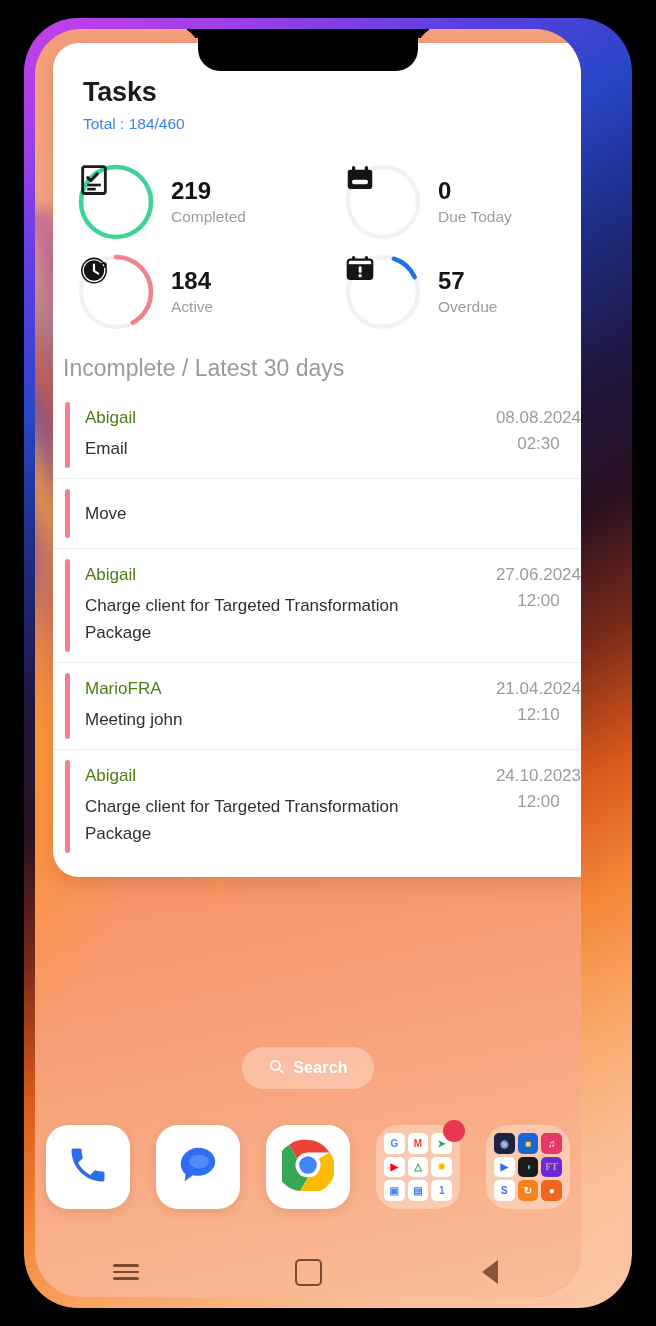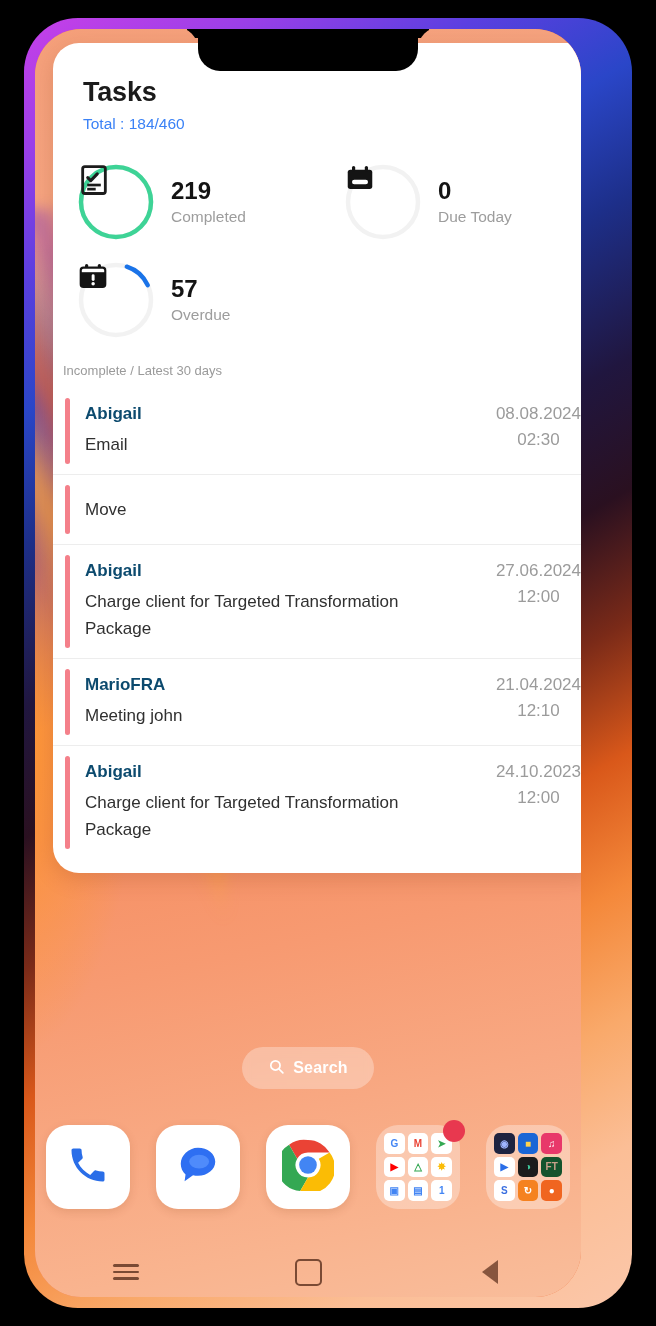--- a/index.html
+++ b/index.html
@@ -148,21 +148,21 @@
   .w-sub {
     font-size: 15.5px;
     color: #3b82f6;
     margin-top: 7px;
   }
 
   
   .stats {
     display: grid;
     grid-template-columns: 1fr 1fr;
-    row-gap: 8px;
+    row-gap: 0;
     padding: 24px 8px 4px 8px;
   }
   .stat {
     display: flex;
     align-items: center;
     padding: 6px 0 6px 16px;
   }
   .ring {
     position: relative;
     width: 78px; height: 78px;
@@ -181,21 +181,21 @@
     line-height: 1.05;
   }
   .stat-lbl {
     font-size: 15.5px;
     color: #9d9d9d;
     margin-top: 5px;
   }
 
   
   .sect {
-    font-size: 13px;
+    font-size: 23px;
     color: #9a9a9a;
     padding: 14px 30px 10px 10px;
   }
 
   
   .tasks { padding: 0 0 14px 0; }
   .task {
     position: relative;
     display: flex;
     justify-content: space-between;
@@ -209,22 +209,22 @@
   .bar {
     position: absolute;
     left: 12px; top: 10px; bottom: 10px;
     width: 5px;
     border-radius: 3px;
     background: #f4808a;
   }
   .t-left { max-width: 330px; }
   .t-name {
     font-size: 17px;
-    font-weight: bold;
-    color: #0c4a6e;
+    font-weight: normal;
+    color: #4d7c0f;
     margin-bottom: 8px;
   }
   .t-desc {
     font-size: 17px;
     color: #303030;
     line-height: 1.55;
   }
   .t-right {
     text-align: right;
     flex: 0 0 auto;
@@ -405,20 +405,40 @@
                   <rect x="2.8" y="5" width="18.4" height="14.5" rx="2" fill="#141414"></rect>
                   <rect x="6" y="2.2" width="2.4" height="4.5" rx="1.2" fill="#141414"></rect>
                   <rect x="15.6" y="2.2" width="2.4" height="4.5" rx="1.2" fill="#141414"></rect>
                   <rect x="6" y="12.6" width="12" height="3.4" rx="1.7" fill="#ffffff"></rect>
                 </svg>
               </span>
             </div>
             <div class="stat-txt">
               <div class="stat-num">0</div>
               <div class="stat-lbl">Due Today</div>
+            </div>
+          </div>
+          <div class="stat">
+            <div class="ring">
+              <svg viewBox="0 0 78 78">
+                <circle cx="39" cy="39" r="35" fill="none" stroke="#f2f2f2" stroke-width="4.5"></circle>
+                <circle cx="39" cy="39" r="35" fill="none" stroke="#f4808a" stroke-width="4.5" stroke-linecap="round" stroke-dasharray="92.4 127.5" transform="rotate(-90 39 39)"></circle>
+              </svg>
+              <span>
+                <svg width="34" height="34" viewBox="0 0 24 24">
+                  <circle cx="12" cy="12.4" r="7.2" fill="#141414"></circle>
+                  <circle cx="12" cy="12.4" r="8.6" fill="none" stroke="#141414" stroke-width="1.1"></circle>
+                  <path d="M12 8.2v4.4l3 2" fill="none" stroke="#ffffff" stroke-width="1.5" stroke-linecap="round"></path>
+                  <circle cx="19" cy="8.4" r="1.5" fill="none" stroke="#141414" stroke-width="1.1"></circle>
+                </svg>
+              </span>
+            </div>
+            <div class="stat-txt">
+              <div class="stat-num">184</div>
+              <div class="stat-lbl">Active</div>
             </div>
           </div>
           <div class="stat">
             <div class="ring">
               <svg viewBox="0 0 78 78">
                 <circle cx="39" cy="39" r="35" fill="none" stroke="#f2f2f2" stroke-width="4.5"></circle>
                 <circle cx="39" cy="39" r="35" fill="none" stroke="#1a73e8" stroke-width="4.5" stroke-linecap="round" stroke-dasharray="28.6 191.3" transform="rotate(-72 39 39)"></circle>
               </svg>
               <span>
                 <svg width="32" height="32" viewBox="0 0 24 24">
@@ -549,21 +569,21 @@
           <div class="mini" style="background: rgb(255, 255, 255); color: rgb(66, 133, 244);">▤</div>
           <div class="mini" style="background: rgb(255, 255, 255); color: rgb(66, 133, 244);">1</div>
           <div class="badge" style="background: rgb(232, 56, 79);"></div>
         </div>
       <div class="folder" id="folder-1">
           <div class="mini" style="background: rgb(30, 35, 64); color: rgb(159, 180, 255);">◉</div>
           <div class="mini" style="background: rgb(26, 102, 214); color: rgb(255, 210, 77);">■</div>
           <div class="mini" style="background: rgb(232, 56, 106); color: rgb(255, 255, 255);">♫</div>
           <div class="mini" style="background: rgb(255, 255, 255); color: rgb(42, 110, 232);">▶</div>
           <div class="mini" style="background: rgb(28, 28, 28); color: rgb(63, 199, 154);">◑</div>
-          <div class="mini" style="background: #14532d; color: rgb(201, 160, 138);">FT</div>
+          <div class="mini" style="background: #6d28d9; color: rgb(201, 160, 138); font-family: Liberation Serif, serif;">FT</div>
           <div class="mini" style="background: rgb(255, 255, 255); color: rgb(58, 111, 224);">S</div>
           <div class="mini" style="background: rgb(245, 130, 32); color: rgb(255, 255, 255);">↻</div>
           <div class="mini" style="background: rgb(240, 101, 32); color: rgb(255, 255, 255);">●</div>
         </div>
     </div>
 
     <div id="navbar">
       <div class="navbtn ham">
         <div>
           <i></i>

